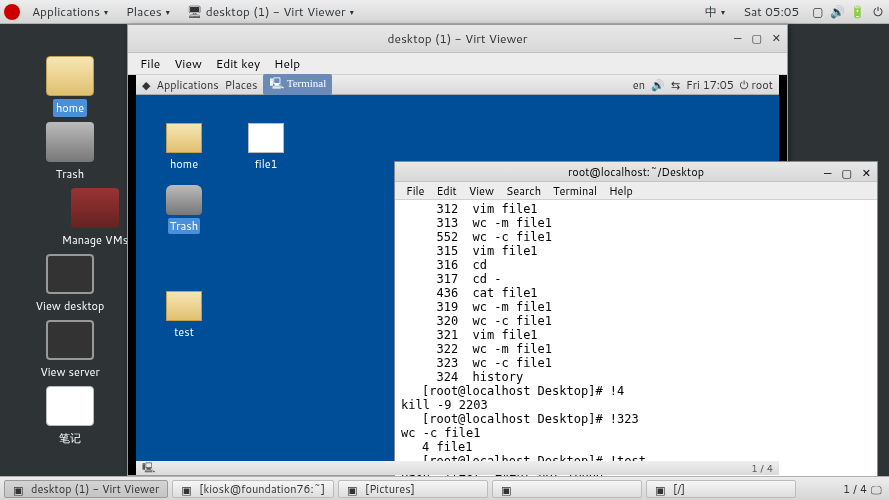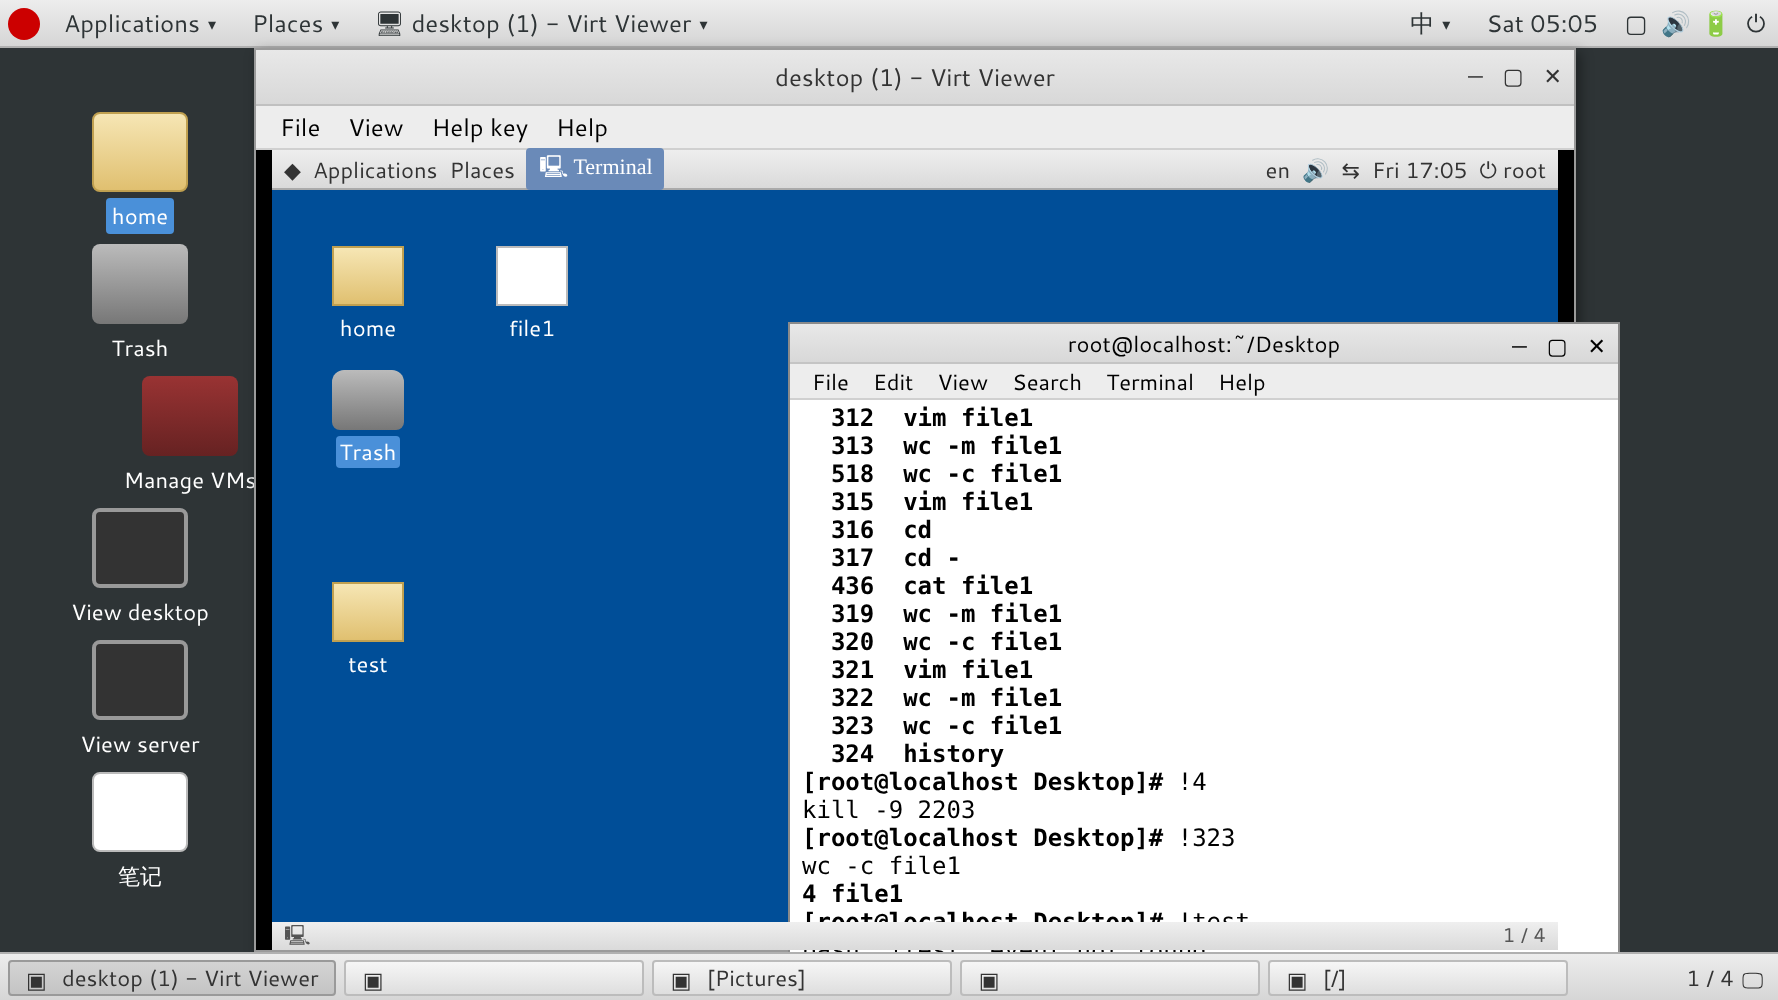--- a/index.html
+++ b/index.html
@@ -89,41 +89,41 @@
     height:20px; background:linear-gradient(#eee,#dadada);
     display:flex; align-items:center; font-size:11px; color:#333;
     padding:0 6px; gap:6px; border-bottom:1px solid #aaa;
   }
   .guest-panel .spacer{flex:1;}
   .guest-icon { position:absolute; width:60px; text-align:center; color:#fff; font-size:11px; }
   .guest-icon .icon-box{ width:36px; height:30px; margin:0 auto 3px auto; }
   .guest-icon.selected .label{ background:#4a90d9; padding:0 2px; border-radius:2px;}
   
   .term-window {
-    position:absolute; top:86px; left:258px; width:416px; height:326px;
+    position:absolute; top:86px; left:258px; width:484px; height:326px;
     background:#ededed; border:1px solid #8a8a8a;
   }
   .term-title {
     height:20px; background:linear-gradient(#e8e8e8,#d8d8d8);
     display:flex; align-items:center; justify-content:center;
     font-size:11px; position:relative; border-bottom:1px solid #c4c4c4;
   }
   .term-title .win-controls{ top:3px; }
   .term-menu {
     height:18px; display:flex; align-items:center; gap:2px;
     padding:0 6px; font-size:11px; border-bottom:1px solid #d0d0d0;
   }
   .term-menu span{ padding:1px 5px;}
   .term-body {
     position:absolute; top:38px; left:0; right:0; bottom:0;
     background:#fff; font-family:"DejaVu Sans Mono","Courier New",monospace;
     font-size:12px; line-height:14px; padding:2px 6px;
     white-space:pre; overflow:hidden; color:#000;
   }
-  .term-body strong{ font-weight:bold; }
+  .term-body strong{ font-weight:normal;margin-left:21px; }
   
   .guest-bottombar {
     position:absolute; left:0; right:0; bottom:0;
     height:14px; background:linear-gradient(#efefef,#dadada);
     font-size:10px; color:#555; display:flex; align-items:center;
     padding:0 6px; gap:8px;
   }
   .guest-bottombar .spacer{flex:1;}
   
   .bottom-panel {
@@ -188,21 +188,21 @@
       <span>desktop (1) - Virt Viewer</span>
       <div class="win-controls">
         <span>—</span>
         <span>▢</span>
         <span>✕</span>
       </div>
     </div>
     <div class="menubar">
       <span>File</span>
       <span>View</span>
-      <span>Help key</span>
+      <span>Edit key</span>
       <span>Help</span>
     </div>
     <div class="vm-screen">
       <div class="guest">
 
         <div class="guest-panel">
           <span>◆</span>
           <span>Applications</span>
           <span>Places</span>
           <span style="background:#6a8ab8;color:#fff;padding:1px 6px;border-radius:2px;font-family:Liberation Serif, serif;">🖳 <span>Terminal</span></span>
@@ -232,21 +232,21 @@
           <div class="term-menu">
             <span>File</span>
             <span>Edit</span>
             <span>View</span>
             <span>Search</span>
             <span>Terminal</span>
             <span>Help</span>
           </div>
           <div class="term-body" id="termbody"><strong>  312  vim file1</strong>
 <strong>  313  wc -m file1</strong>
-<strong>  518  wc -c file1</strong>
+<strong>  552  wc -c file1</strong>
 <strong>  315  vim file1</strong>
 <strong>  316  cd</strong>
 <strong>  317  cd -</strong>
 <strong>  436  cat file1</strong>
 <strong>  319  wc -m file1</strong>
 <strong>  320  wc -c file1</strong>
 <strong>  321  vim file1</strong>
 <strong>  322  wc -m file1</strong>
 <strong>  323  wc -c file1</strong>
 <strong>  324  history</strong>
@@ -273,20 +273,21 @@
 </div>
 
 <div class="bottom-panel">
   <div id="tasks" style="display:flex;gap:4px;">
       <div class="task-btn active">
         <span class="small-ico">▣</span>
         <span>desktop (1) - Virt Viewer</span>
       </div>
       <div class="task-btn">
         <span class="small-ico">▣</span>
+        <span>[kiosk@foundation76:~]</span>
       </div>
       <div class="task-btn">
         <span class="small-ico">▣</span>
         <span>[Pictures]</span>
       </div>
       <div class="task-btn">
         <span class="small-ico">▣</span>
       </div>
       <div class="task-btn">
         <span class="small-ico">▣</span>

